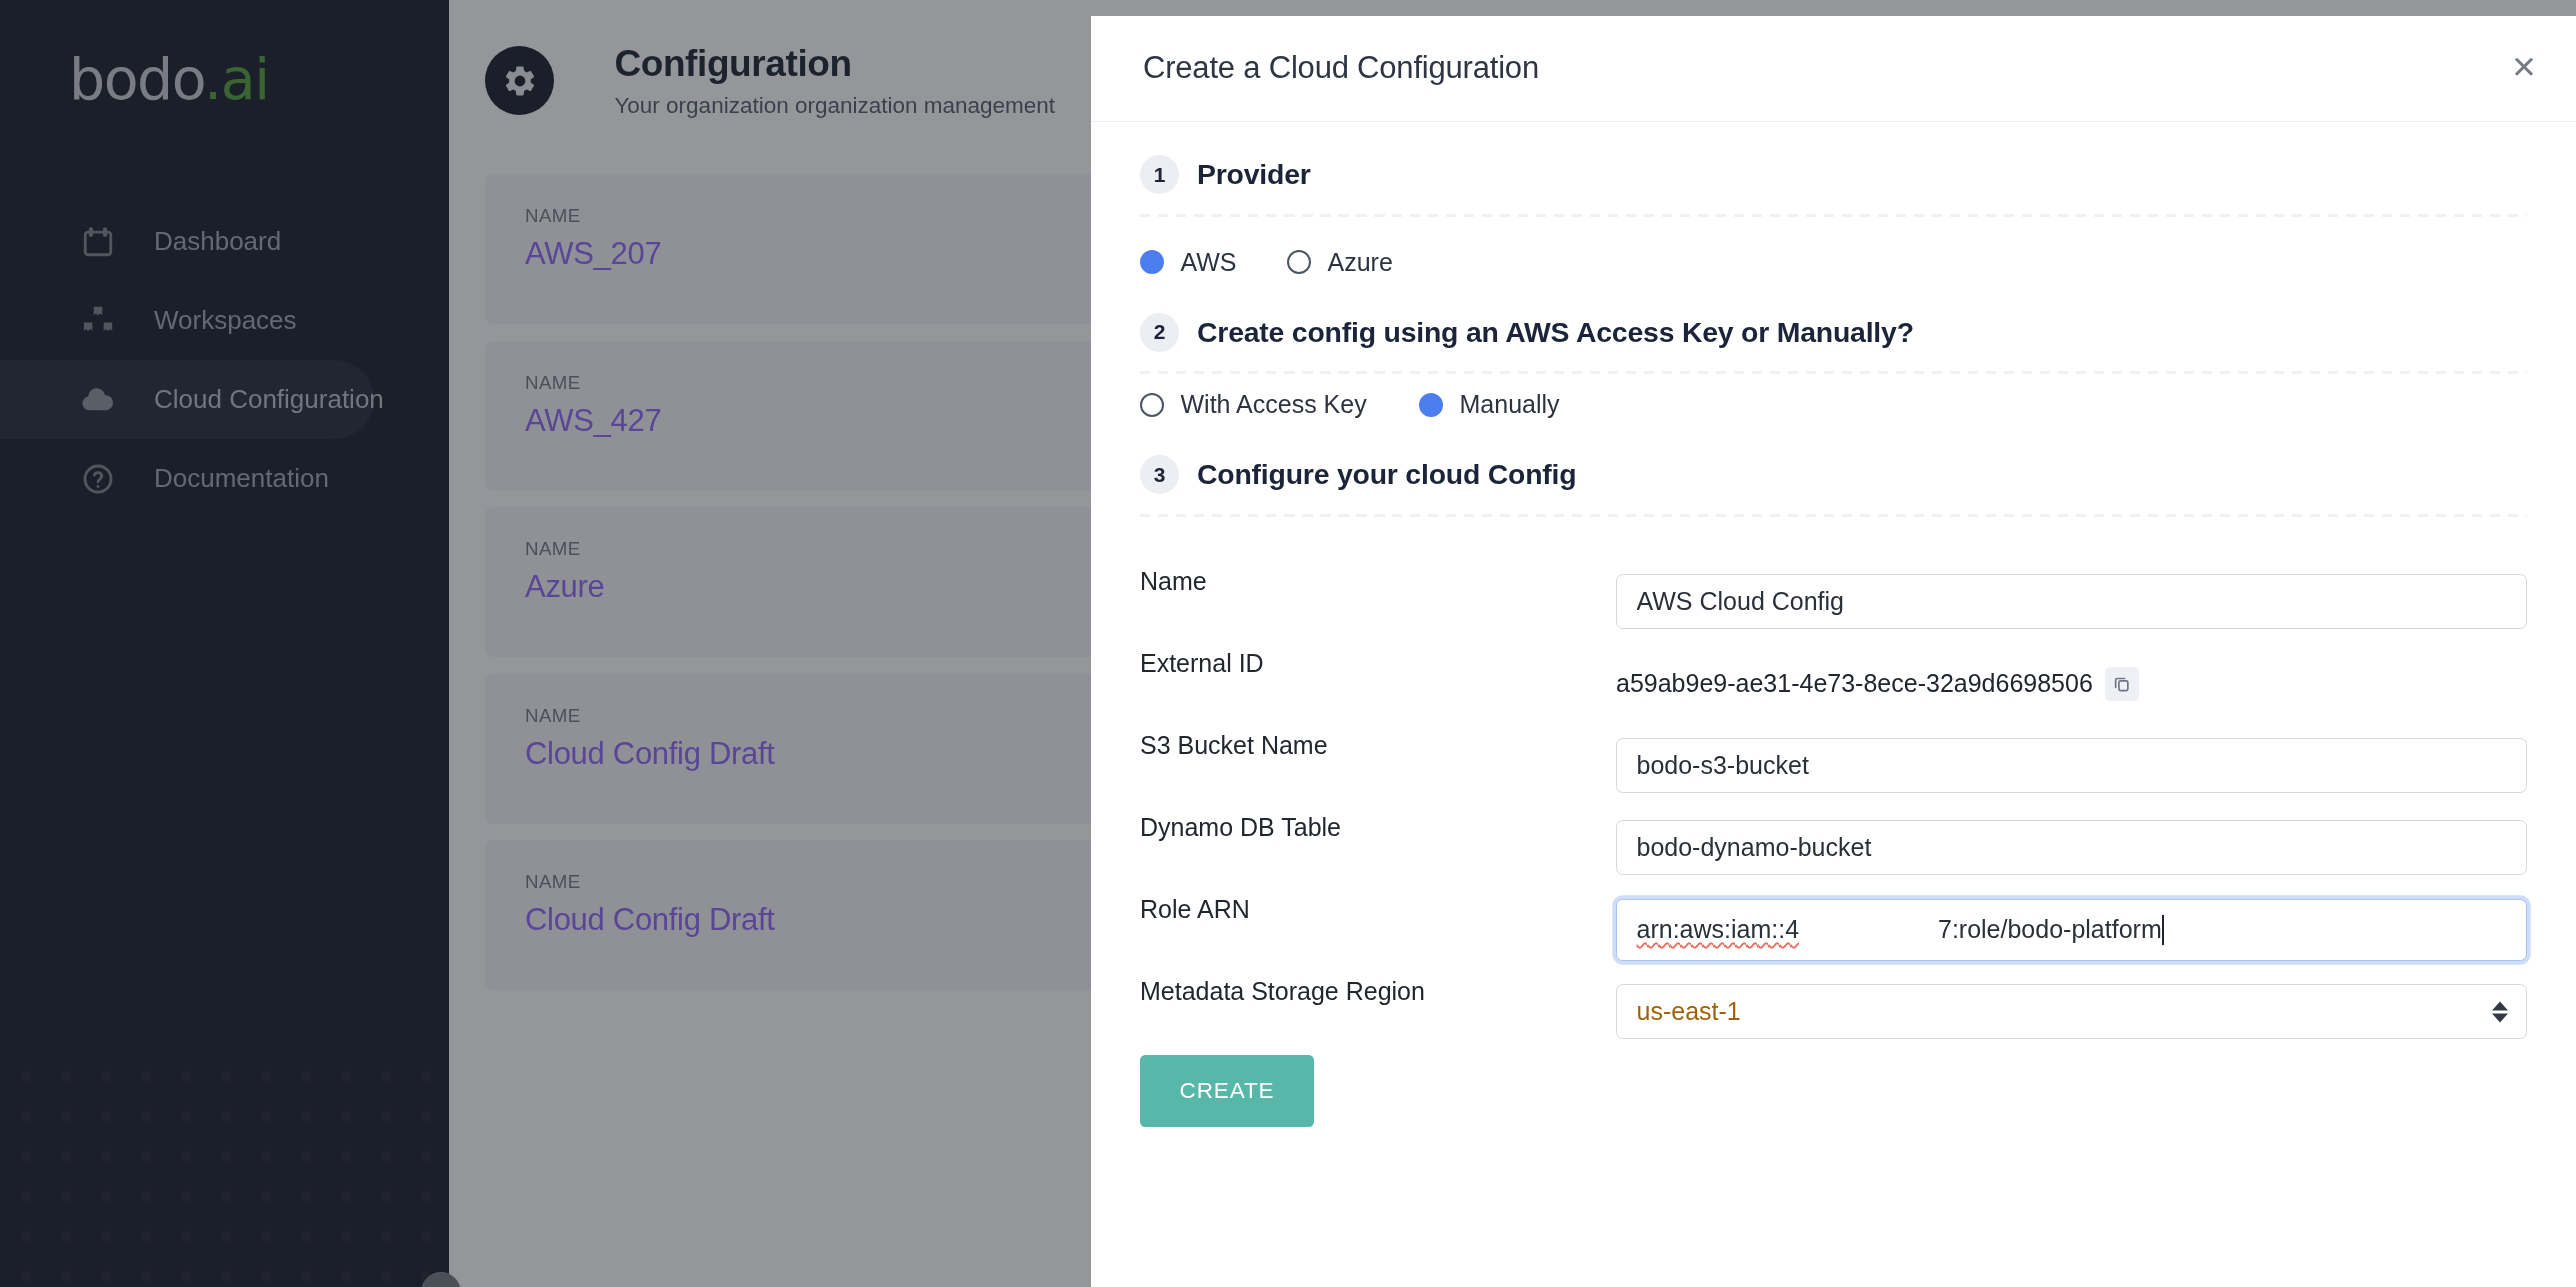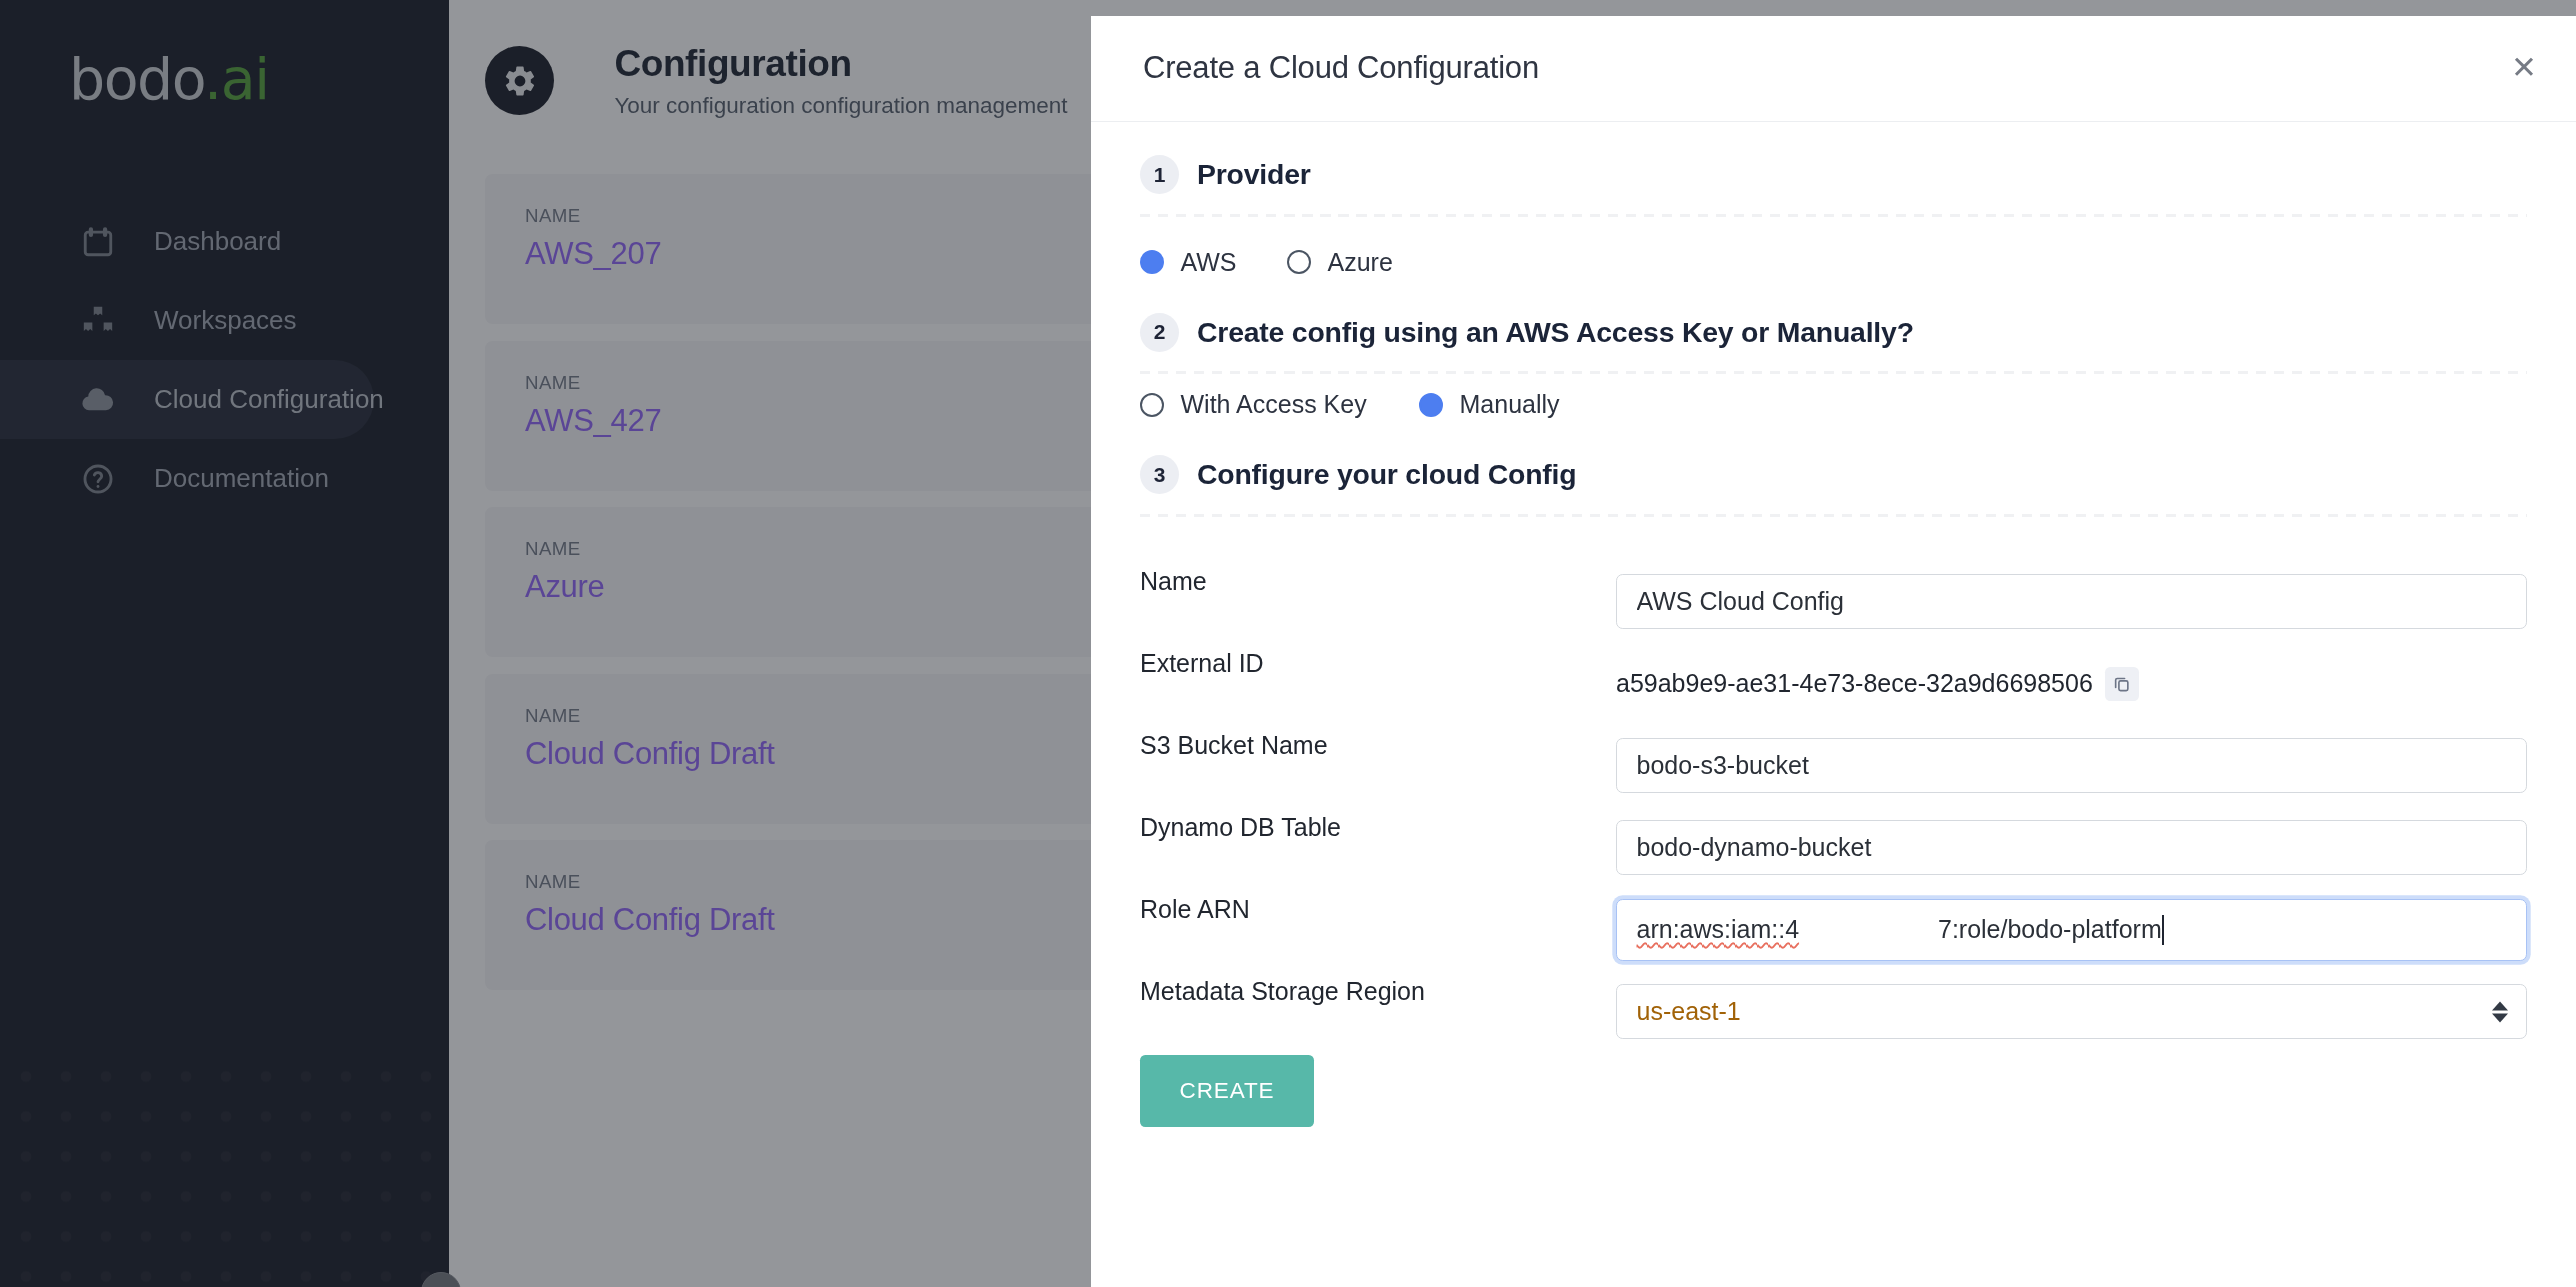--- a/index.html
+++ b/index.html
@@ -269,21 +269,21 @@
 
   <div id="main">
     <div class="page-head">
       <div class="page-head-icon">
         <svg width="36" height="36" viewBox="0 0 24 24" fill="#e9eaec">
           <path d="M19.14 12.94a7.07 7.07 0 0 0 .06-.94 7.07 7.07 0 0 0-.06-.94l2.03-1.58a.5.5 0 0 0 .12-.62l-1.92-3.32a.5.5 0 0 0-.6-.22l-2.39.96a7.1 7.1 0 0 0-1.62-.94l-.36-2.54a.5.5 0 0 0-.5-.42h-3.84a.5.5 0 0 0-.5.42l-.36 2.54c-.58.24-1.12.56-1.62.94l-2.39-.96a.5.5 0 0 0-.6.22L2.67 8.86a.5.5 0 0 0 .12.62l2.03 1.58c-.04.31-.06.62-.06.94s.02.63.06.94l-2.03 1.58a.5.5 0 0 0-.12.62l1.92 3.32c.12.22.38.3.6.22l2.39-.96c.5.38 1.04.7 1.62.94l.36 2.54c.04.24.25.42.5.42h3.84c.25 0 .46-.18.5-.42l.36-2.54c.58-.24 1.12-.56 1.62-.94l2.39.96c.22.08.48 0 .6-.22l1.92-3.32a.5.5 0 0 0-.12-.62l-2.03-1.58zM12 15.6A3.6 3.6 0 1 1 12 8.4a3.6 3.6 0 0 1 0 7.2z"></path>
         </svg>
       </div>
       <div class="page-head-text">
         <div class="page-title">Configuration</div>
-        <div class="page-sub">Your configuration configuration management</div>
+        <div class="page-sub">Your organization organization management</div>
       </div>
     </div>
 
     <div class="cards" id="cards-container">
         <div class="card">
           <div class="card-col name">
             <div class="card-key">NAME</div>
             <div class="card-val">AWS_207</div>
           </div>
           <div class="card-col provider">

